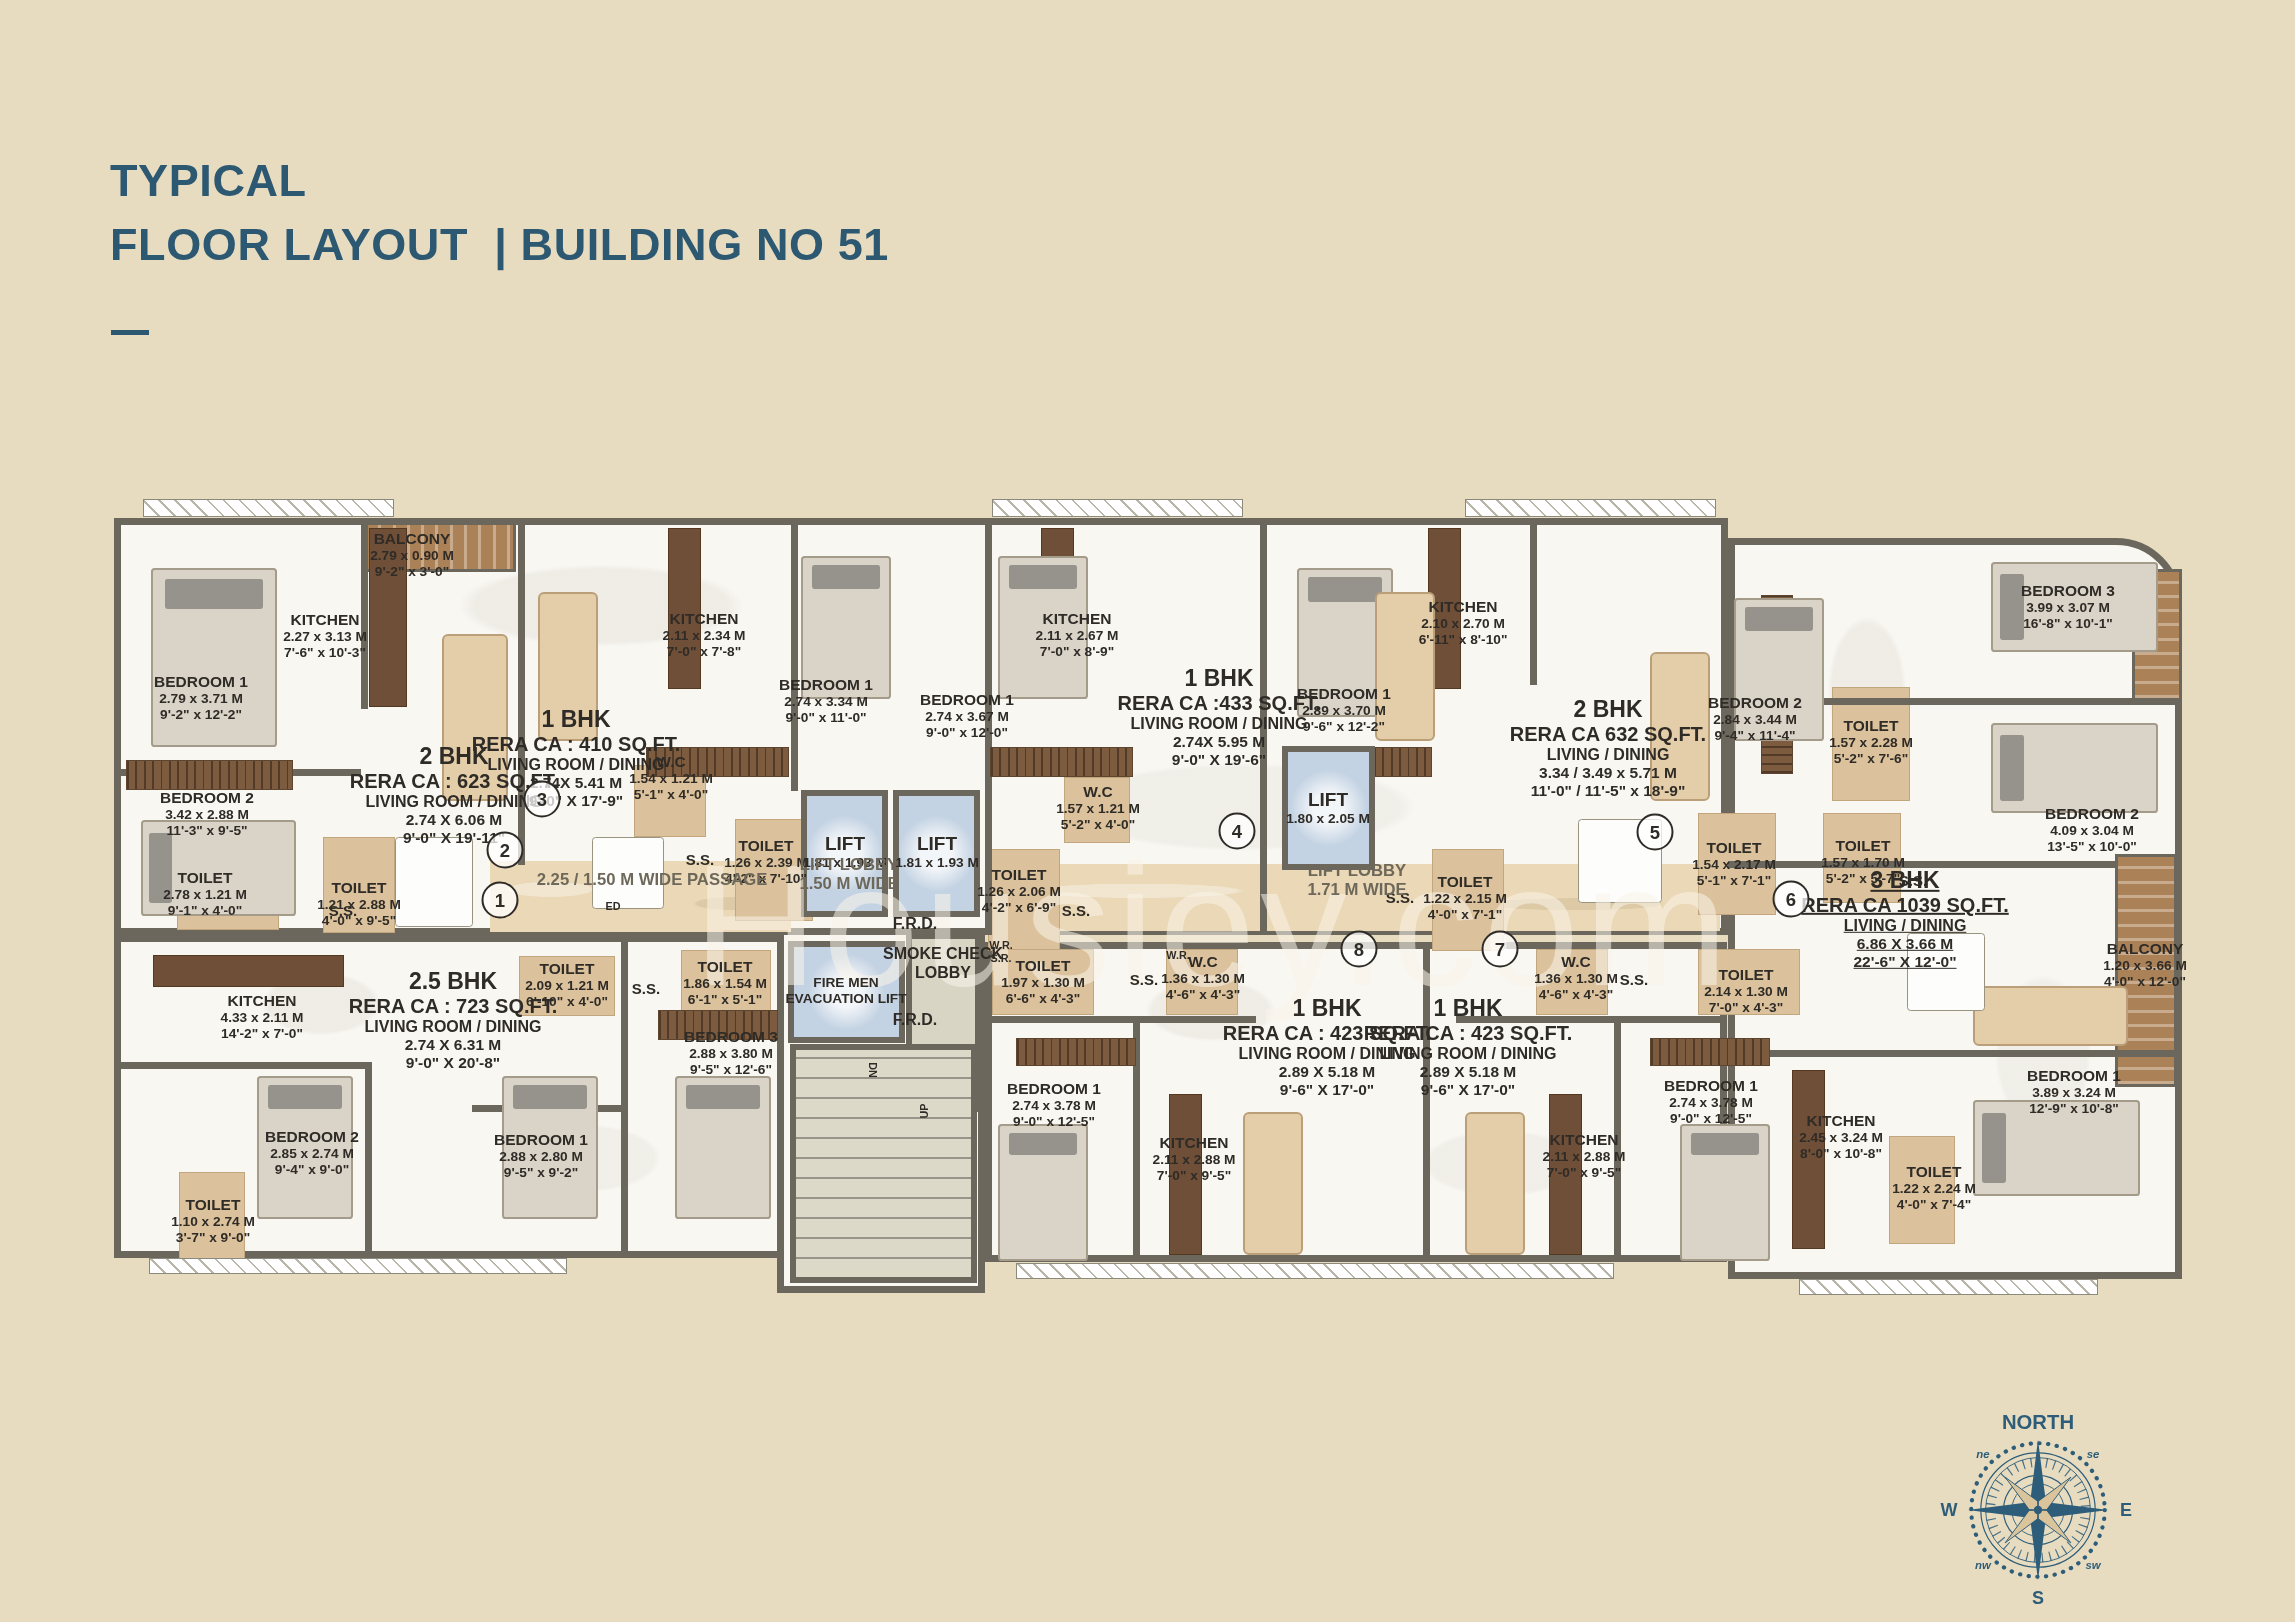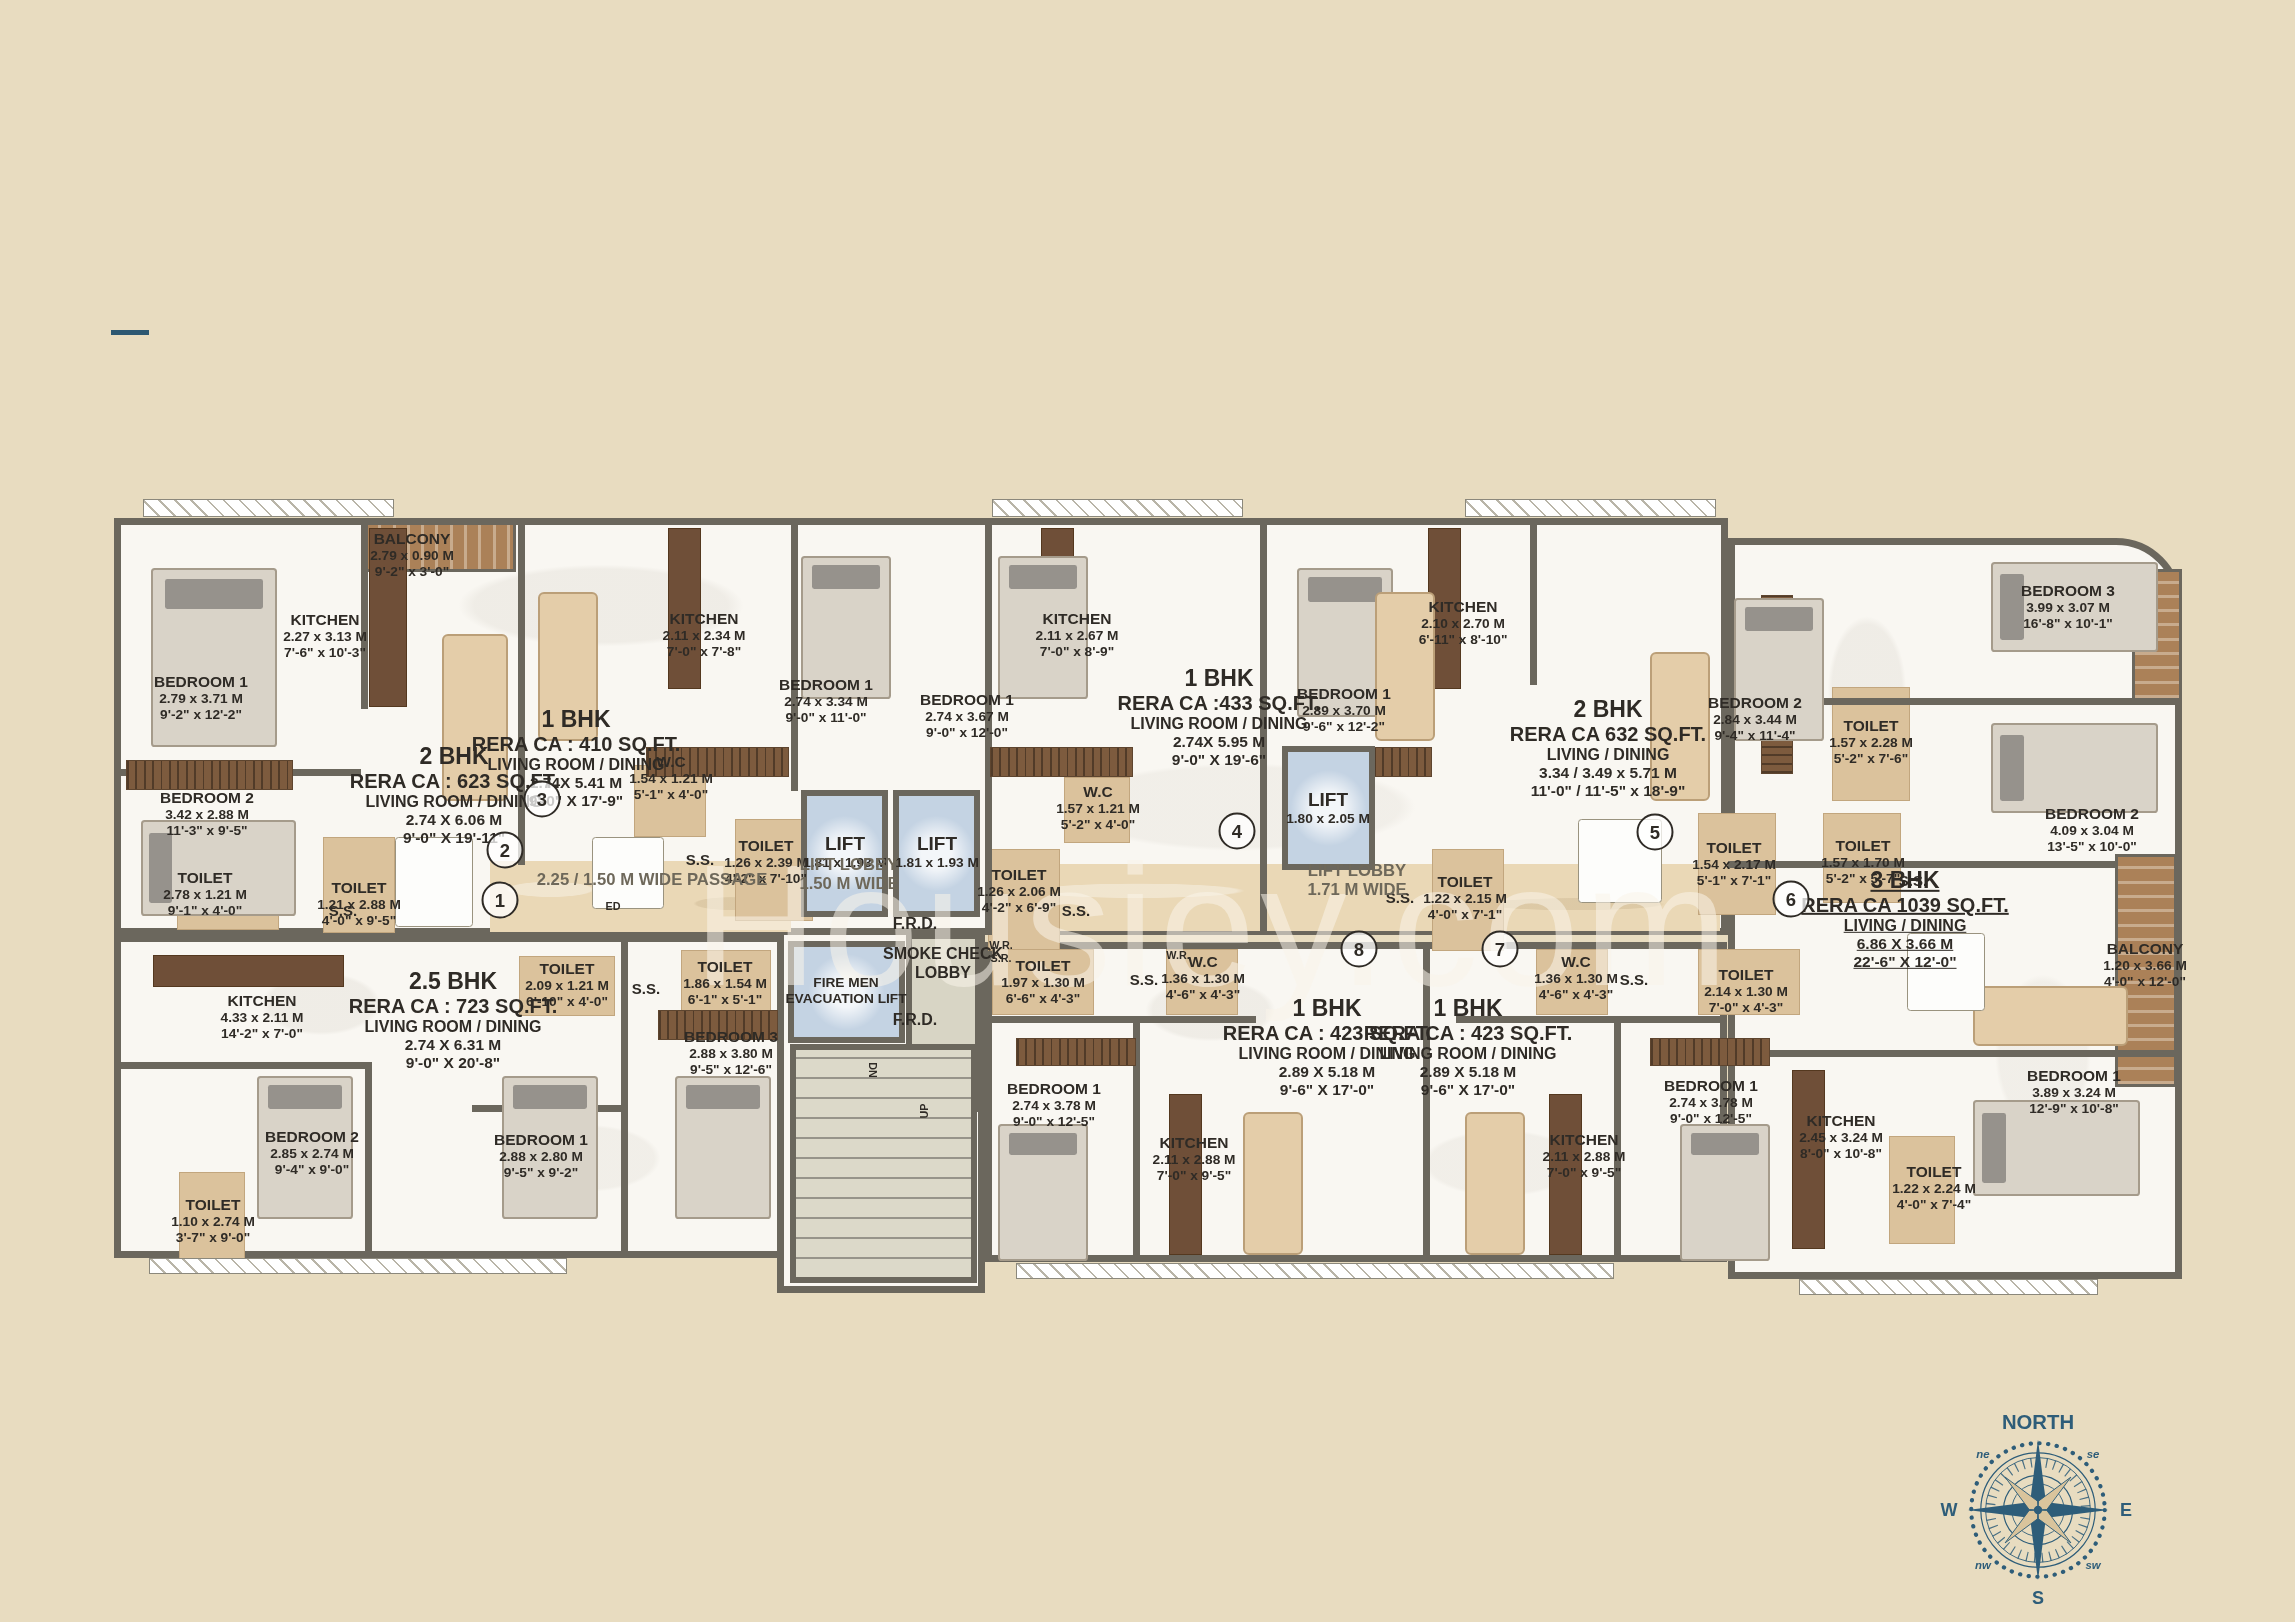--- a/index.html
+++ b/index.html
@@ -71,20 +71,22 @@
   #compass .pt{position:absolute;transform:translate(-50%,-50%);font-weight:700}
   #compass .big{font-size:20.3px}
   #compass .mid{font-size:18px}
   #compass .diag{font-size:11.4px;font-style:italic;font-weight:600}
   #compass svg{position:absolute;left:50%;top:50%;transform:translate(-50%,-50%)}
 </style>
 </head>
 <body>
 
 <div id="page">
+  <div id="title"><span>TYPICAL</span>
+<span>FLOOR LAYOUT  | BUILDING NO 51</span></div>
   <div id="title-dash"></div>
 
   <div id="plan">
       <div class="shape slab" style="left: 114px; top: 518px; width: 1614px; height: 417px;"></div>
       <div class="shape slab" style="left: 114px; top: 935px; width: 681px; height: 323px;"></div>
       <div class="shape slab" style="left: 1728px; top: 538px; width: 454px; height: 741px; border-radius: 0px 66px 0px 0px;"></div>
       <div class="shape slab" style="left: 777px; top: 928px; width: 208px; height: 365px;"></div>
       <div class="shape slab" style="left: 985px; top: 942px; width: 742px; height: 320px;"></div>
       <div class="shape corr" style="left: 490px; top: 861px; width: 301px; height: 71px;"></div>
       <div class="shape corr" style="left: 992px; top: 864px; width: 728px; height: 67px;"></div>

